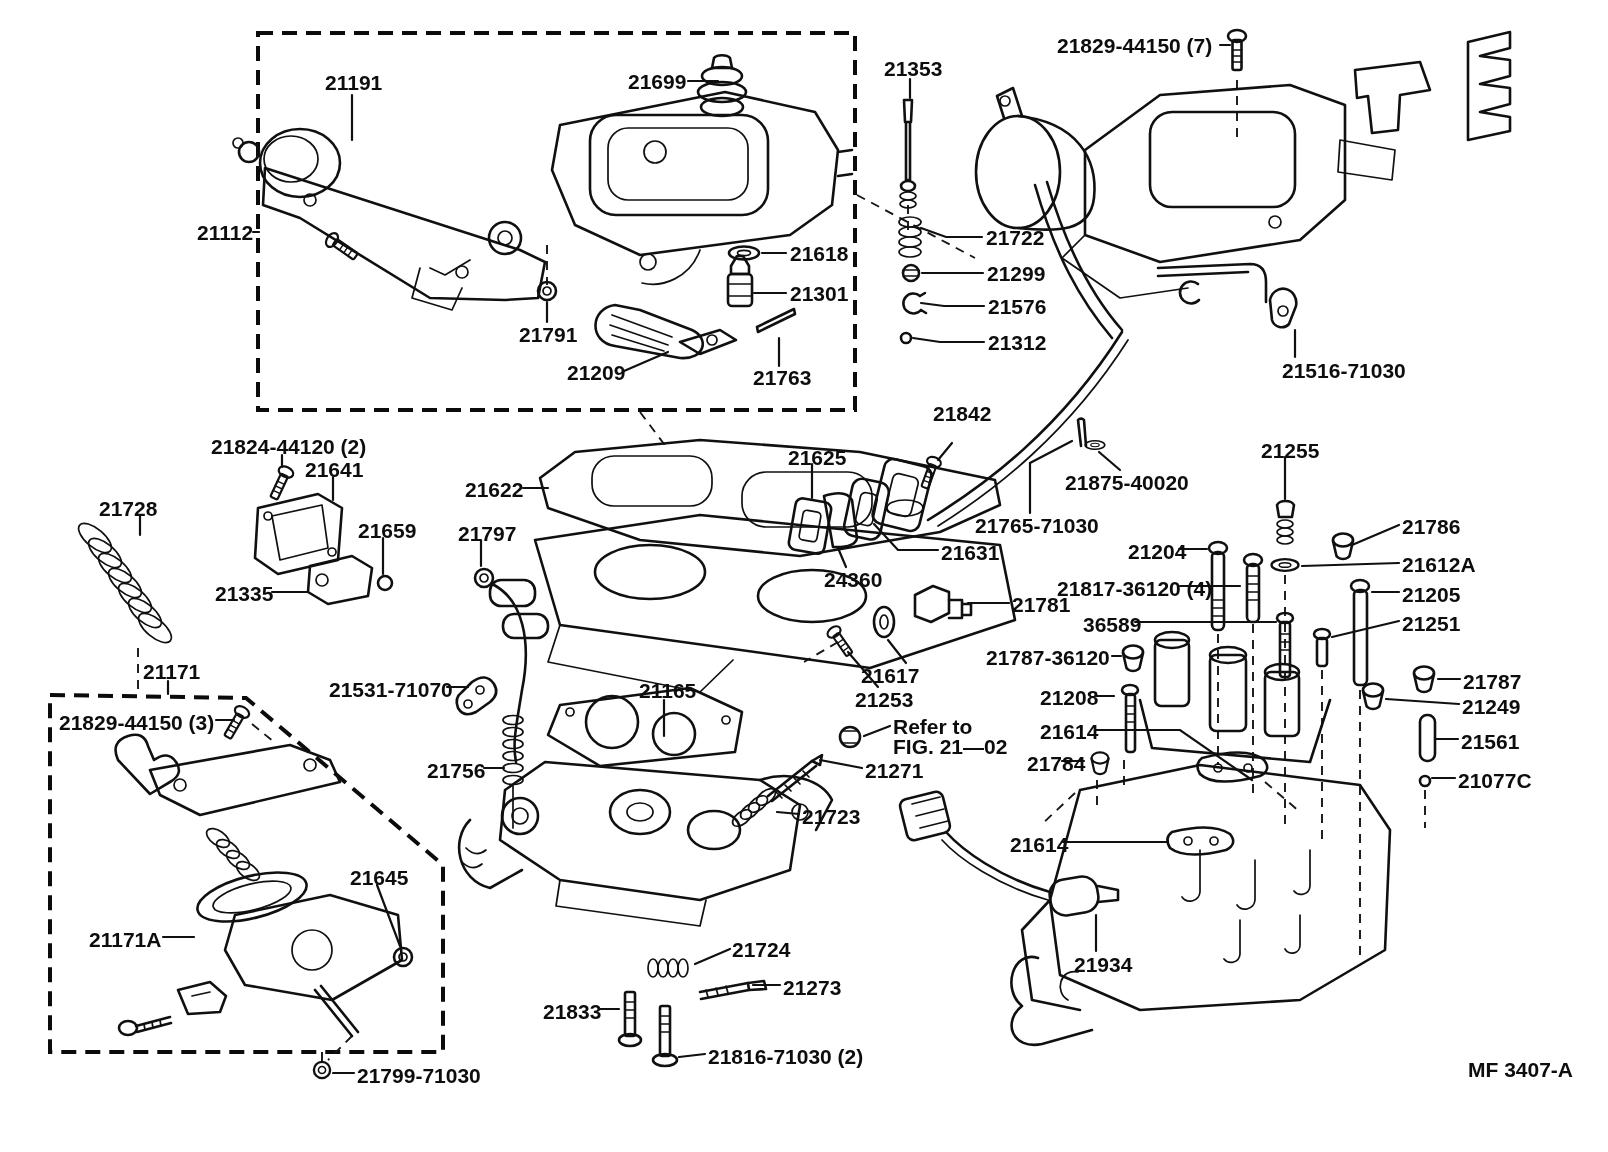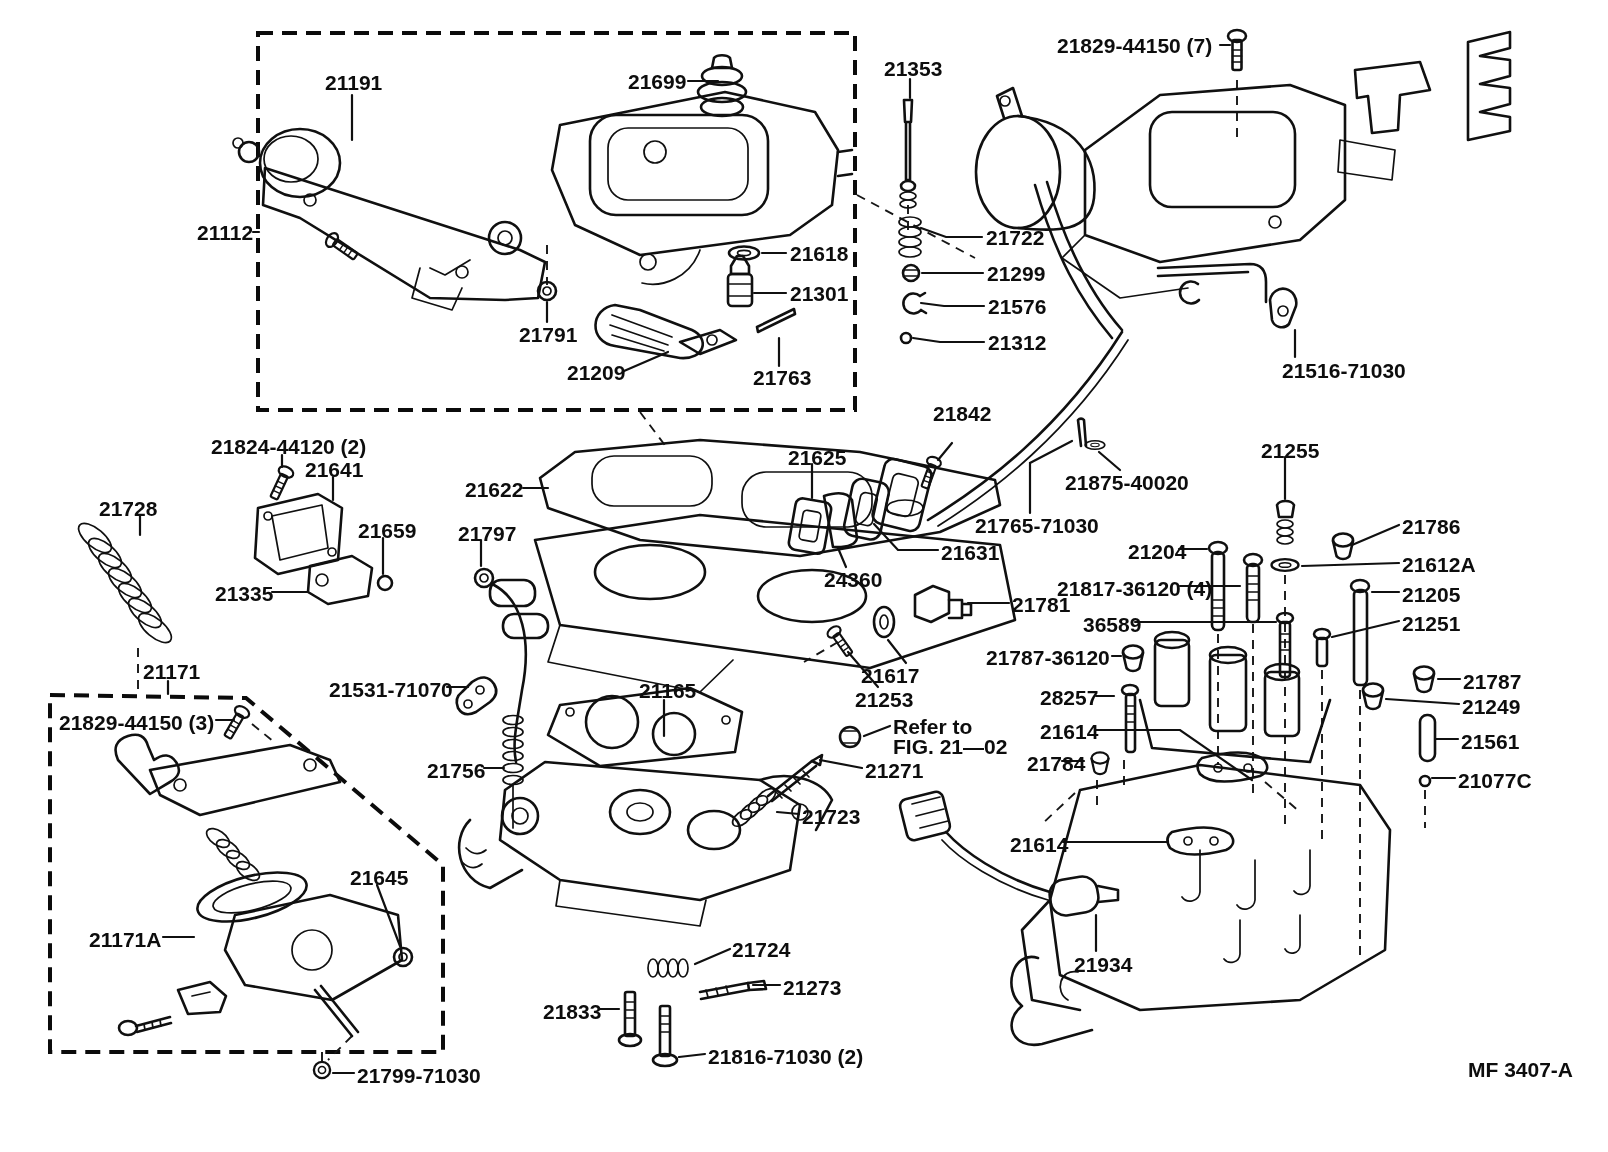--- a/index.html
+++ b/index.html
@@ -475,21 +475,21 @@
       <div class="part-label" style="left: 1402px; top: 584px;">21205</div>
       <div class="part-label" style="left: 1083px; top: 614px;">36589</div>
       <div class="part-label" style="left: 1402px; top: 613px;">21251</div>
       <div class="part-label" style="left: 986px; top: 647px;">21787-36120</div>
       <div class="part-label" style="left: 861px; top: 665px;">21617</div>
       <div class="part-label" style="left: 855px; top: 689px;">21253</div>
       <div class="part-label" style="left: 143px; top: 661px;">21171</div>
       <div class="part-label" style="left: 329px; top: 679px;">21531-71070</div>
       <div class="part-label" style="left: 639px; top: 680px;">21165</div>
       <div class="part-label" style="left: 59px; top: 712px;">21829-44150 (3)</div>
-      <div class="part-label" style="left: 1040px; top: 687px;">28257</div>
+      <div class="part-label" style="left: 1040px; top: 687px;">21208</div>
       <div class="part-label" style="left: 893px; top: 716px;">Refer to</div>
       <div class="part-label" style="left: 893px; top: 736px;">FIG. 21—02</div>
       <div class="part-label" style="left: 427px; top: 760px;">21756</div>
       <div class="part-label" style="left: 865px; top: 760px;">21271</div>
       <div class="part-label" style="left: 1040px; top: 721px;">21614</div>
       <div class="part-label" style="left: 802px; top: 806px;">21723</div>
       <div class="part-label" style="left: 1005px; top: 753px; margin-left: 22px;">21784</div>
       <div class="part-label" style="left: 1463px; top: 671px;">21787</div>
       <div class="part-label" style="left: 1462px; top: 696px;">21249</div>
       <div class="part-label" style="left: 1461px; top: 731px;">21561</div>

